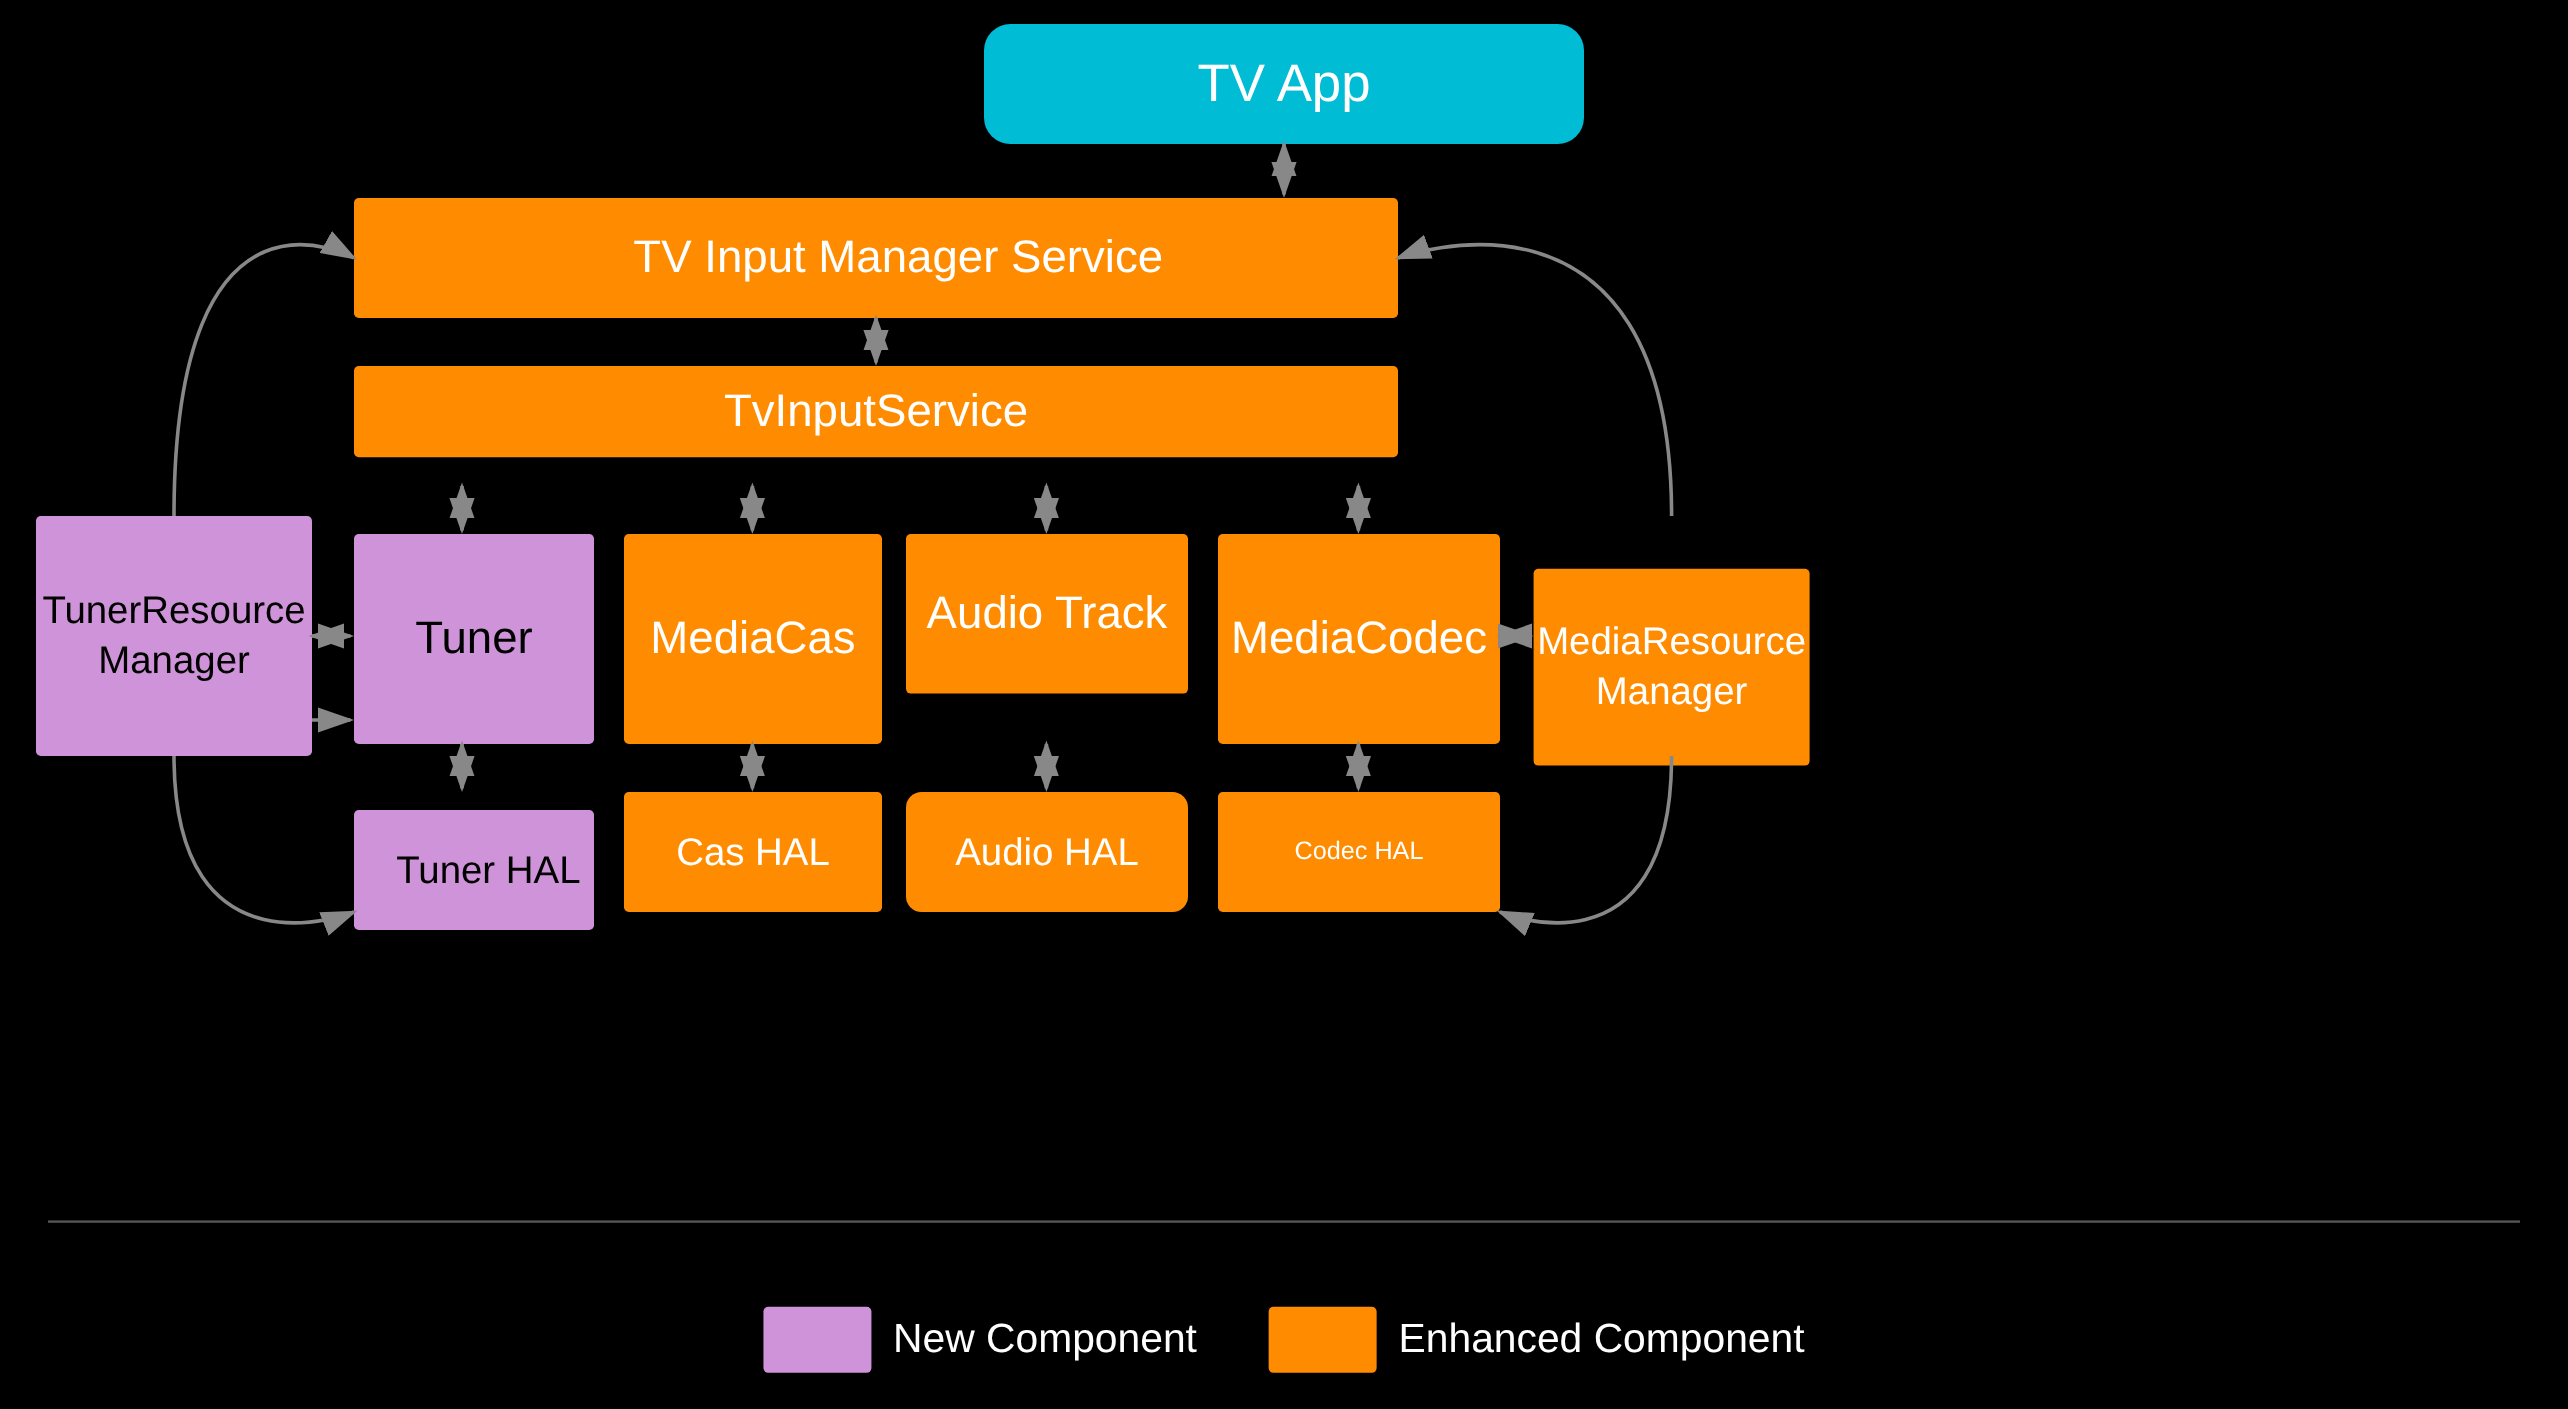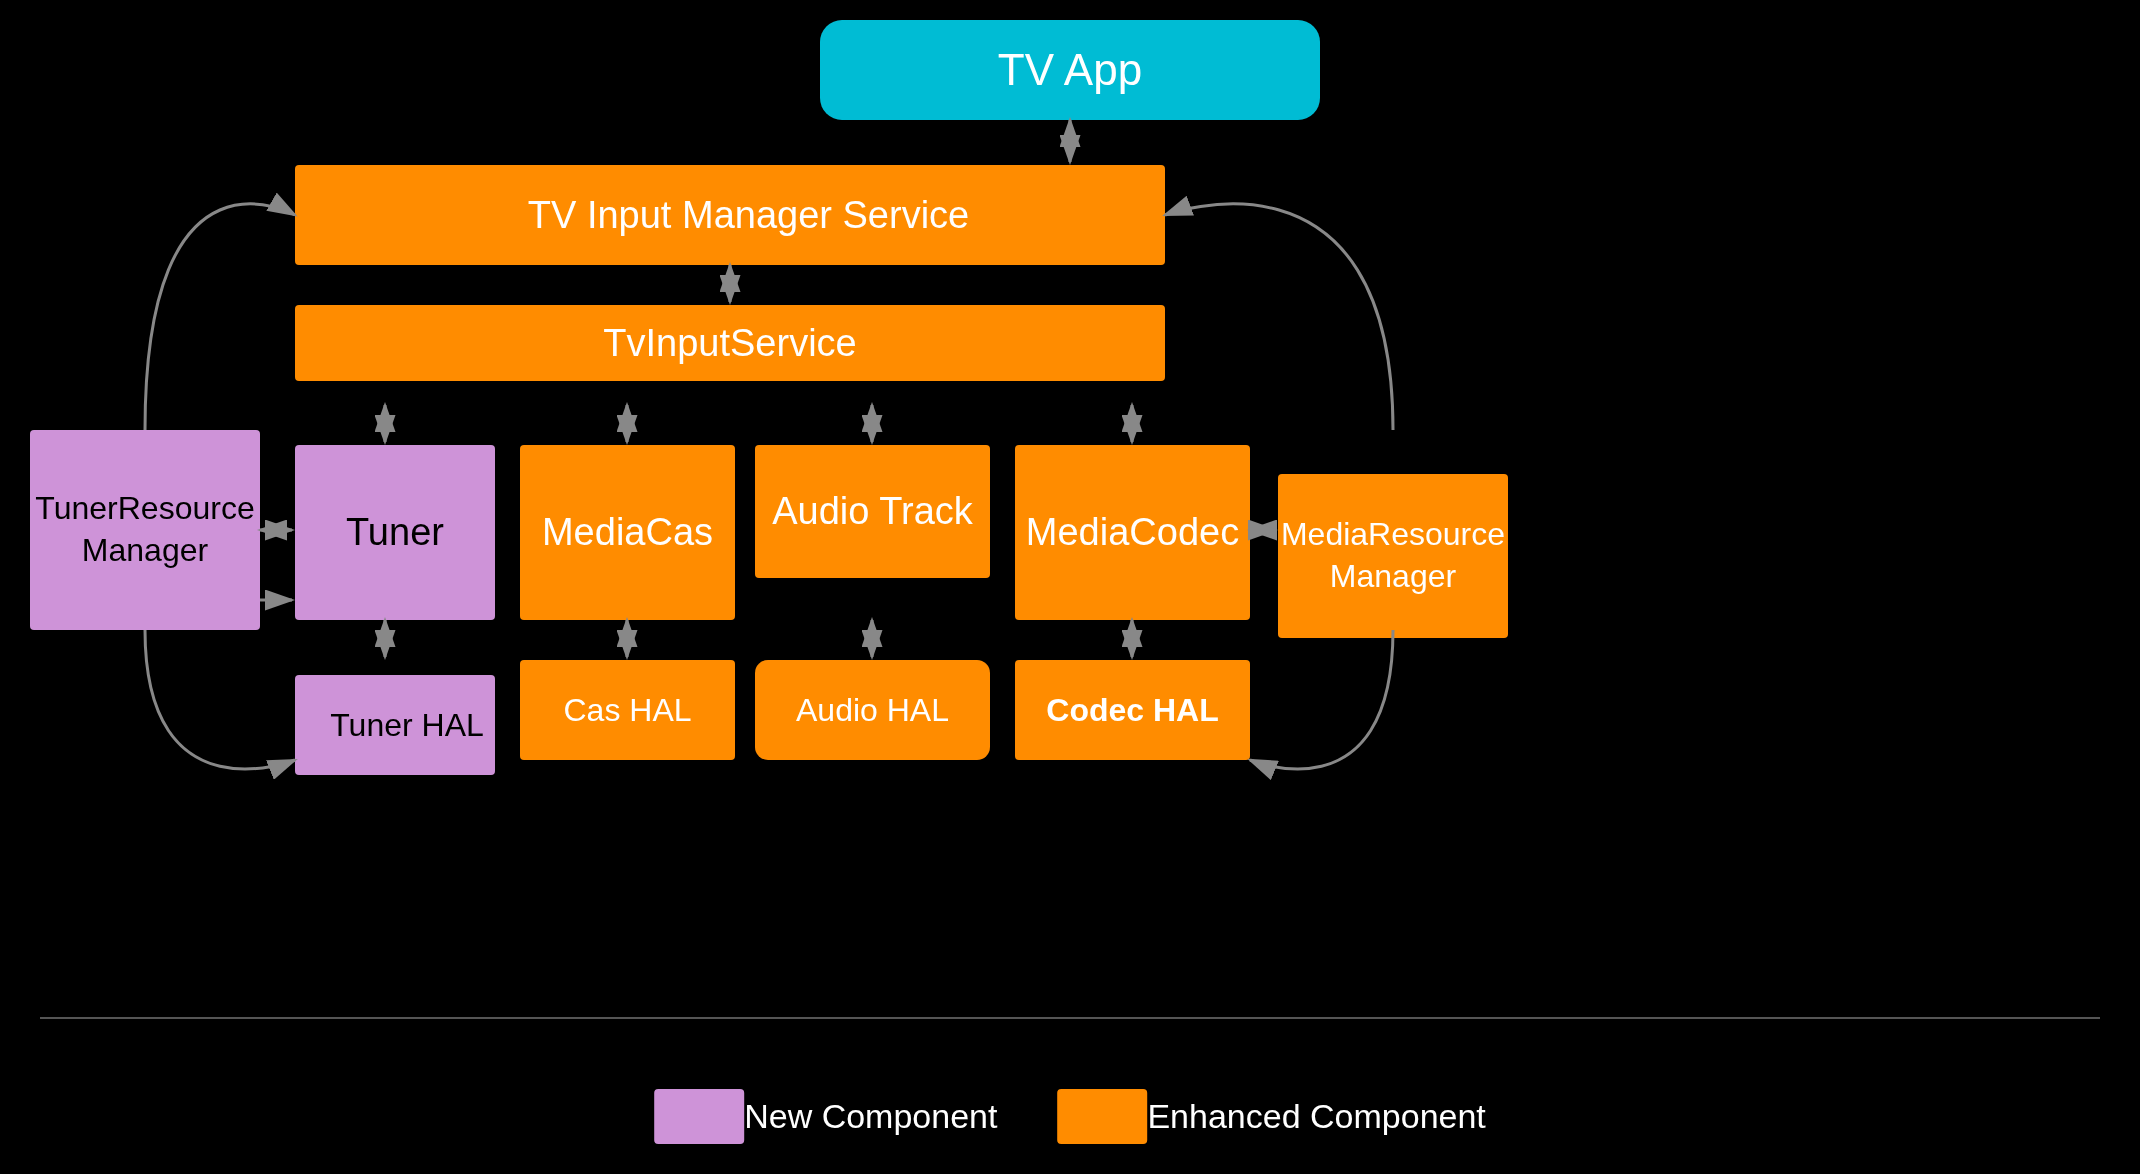--- a/index.html
+++ b/index.html
@@ -54,20 +54,21 @@
       bottom: 30px;
       left: 50%;
       transform: translateX(-50%);
       display: flex;
       align-items: center;
       gap: 60px;
     }
     .legend-item {
       display: flex;
       align-items: center;
+      gap: 18px;
       text-align: center;
     }
     .legend-box {
       width: 90px;
       height: 55px;
       border-radius: 4px;
     }
     .legend-label {
       font-size: 34px;
       color: #fff;
@@ -121,21 +122,21 @@
   </div>
 
   <div class="box orange" style="left:520px; top:660px; width:215px; height:100px; font-size:32px;">
     <span>Cas HAL</span>
   </div>
 
   <div class="box orange" style="left:755px; top:660px; width:235px; height:100px; font-size:32px;border-radius:13px;">
     <span>Audio HAL</span>
   </div>
 
-  <div class="box orange" style="left:1015px; top:660px; width:235px; height:100px; font-size:32px;font-weight:bold;">
+  <div class="box orange" style="left:1015px; top:660px; width:235px; height:100px; font-size:21px;">
     <span>Codec HAL</span>
   </div>
 
   <div class="box purple" style="left:30px; top:430px; width:230px; height:200px; font-size:32px; white-space:pre-line; line-height:1.3;">
     <span>TunerResource
 Manager</span>
   </div>
 
   <div class="box orange" style="left:1278px; top:430px; width:230px; height:164px; font-size:32px; white-space:pre-line; line-height:1.3;margin-top:44px;">
     <span>MediaResource

